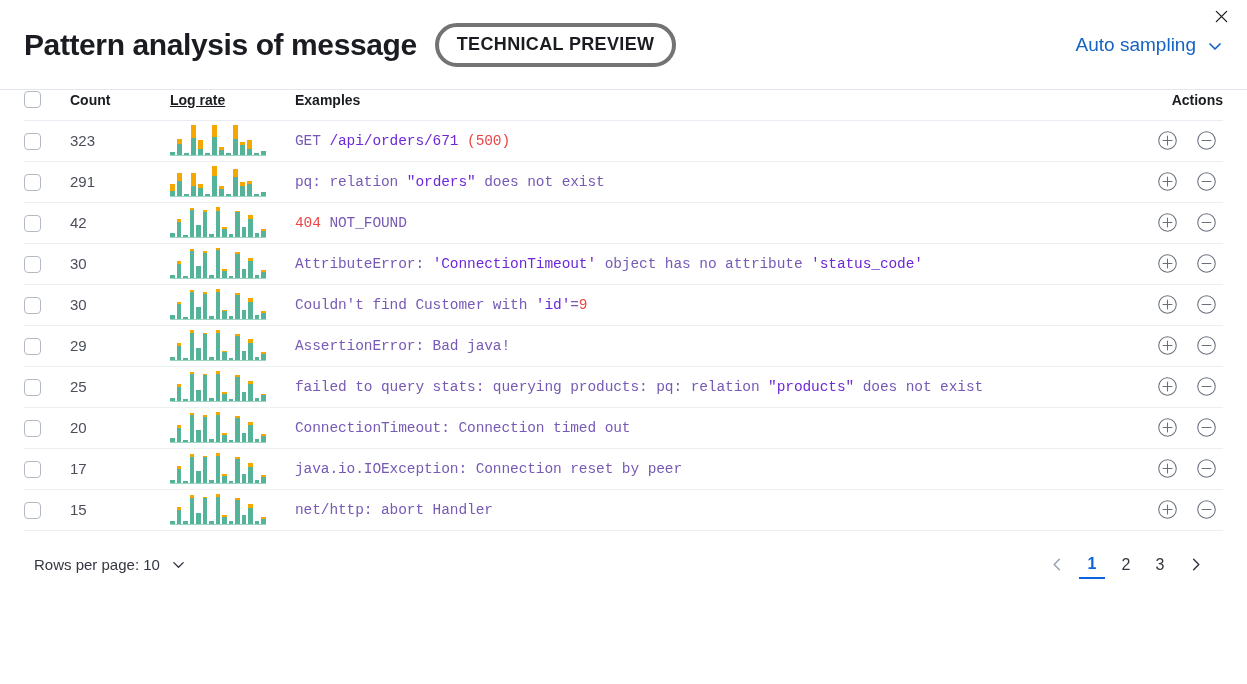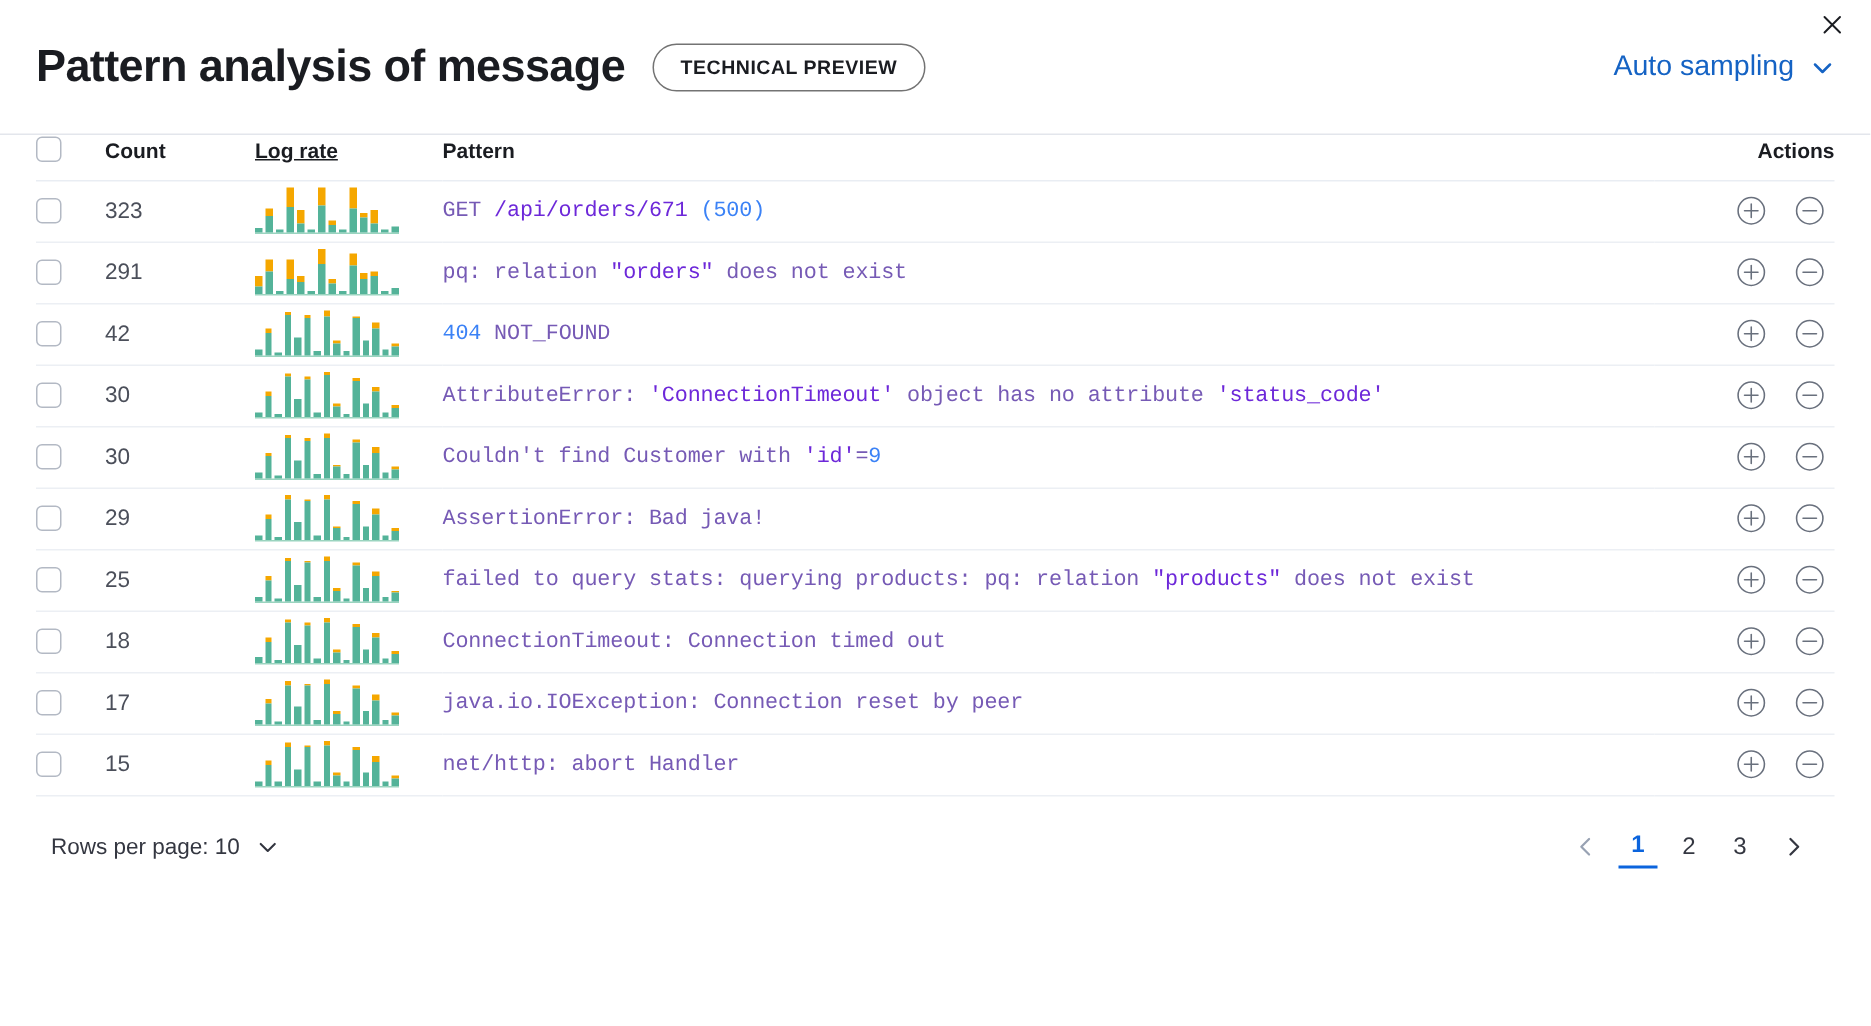--- a/index.html
+++ b/index.html
@@ -28,24 +28,24 @@
   }
   .page-title {
     font-size: 30px;
     font-weight: 700;
     letter-spacing: -0.4px;
     color: #1a1c21;
     white-space: nowrap;
     margin: 0;
   }
   .badge-pill {
-    border: 1px solid #737373;
+    border: 4px solid #737373;
     border-radius: 999px;
     padding: 7px 18px 8px;
-    font-size: 13px;
+    font-size: 18px;
     font-weight: 700;
     letter-spacing: 0.35px;
     color: #1a1c21;
     white-space: nowrap;
     background: #fff;
   }
   .header-right {
     margin-left: auto;
     display: flex;
     align-items: center;
@@ -151,21 +151,21 @@
   
   .example {
     font-family: "Liberation Mono", "DejaVu Sans Mono", monospace;
     font-size: 14.5px;
     letter-spacing: -0.1px;
     white-space: nowrap;
     overflow: hidden;
   }
   .tok-kw   { color: #765ab5; }
   .tok-str  { color: #6d28d9; }
-  .tok-num  { color: #3b82f6; }
+  .tok-num  { color: #ef4444; }
 
   
   .actions-cell {
     display: flex;
     justify-content: flex-end;
     align-items: center;
     gap: 18px;
     padding-right: 6px;
   }
   .act-icon {
@@ -243,21 +243,21 @@
 <div class="body-wrap">
 
   <table class="patterns">
     <thead>
       <tr>
         <th class="col-check">
           <span class="cbx"></span>
         </th>
         <th class="col-count">Count</th>
         <th class="col-rate">Log rate</th>
-        <th class="col-ex">Pattern</th>
+        <th class="col-ex">Examples</th>
         <th class="col-act">Actions</th>
       </tr>
     </thead>
     <tbody>
         <tr>
           <td><span class="cbx"></span></td>
           <td class="cell-count">323</td>
           <td>
             <div class="spark">
               <div class="bar">
@@ -784,21 +784,21 @@
                 </svg></div>
               <div class="act-icon"><svg viewBox="0 0 22 22" width="21" height="21" fill="none" stroke="#69707d" stroke-width="1.1">
                   <circle cx="11" cy="11" r="9.2"></circle>
                   <path d="M6.3 11h9.4" stroke-linecap="round"></path>
                 </svg></div>
             </div>
           </td>
         </tr>
         <tr>
           <td><span class="cbx"></span></td>
-          <td class="cell-count">18</td>
+          <td class="cell-count">20</td>
           <td>
             <div class="spark">
               <div class="bar">
                 <div class="seg-bot" style="height: 3.52941px;"></div>
               </div>
               <div class="bar">
                 <div class="seg-top" style="height: 2.64706px;"></div>
                 <div class="seg-bot" style="height: 14.1176px;"></div>
               </div>
               <div class="bar">

